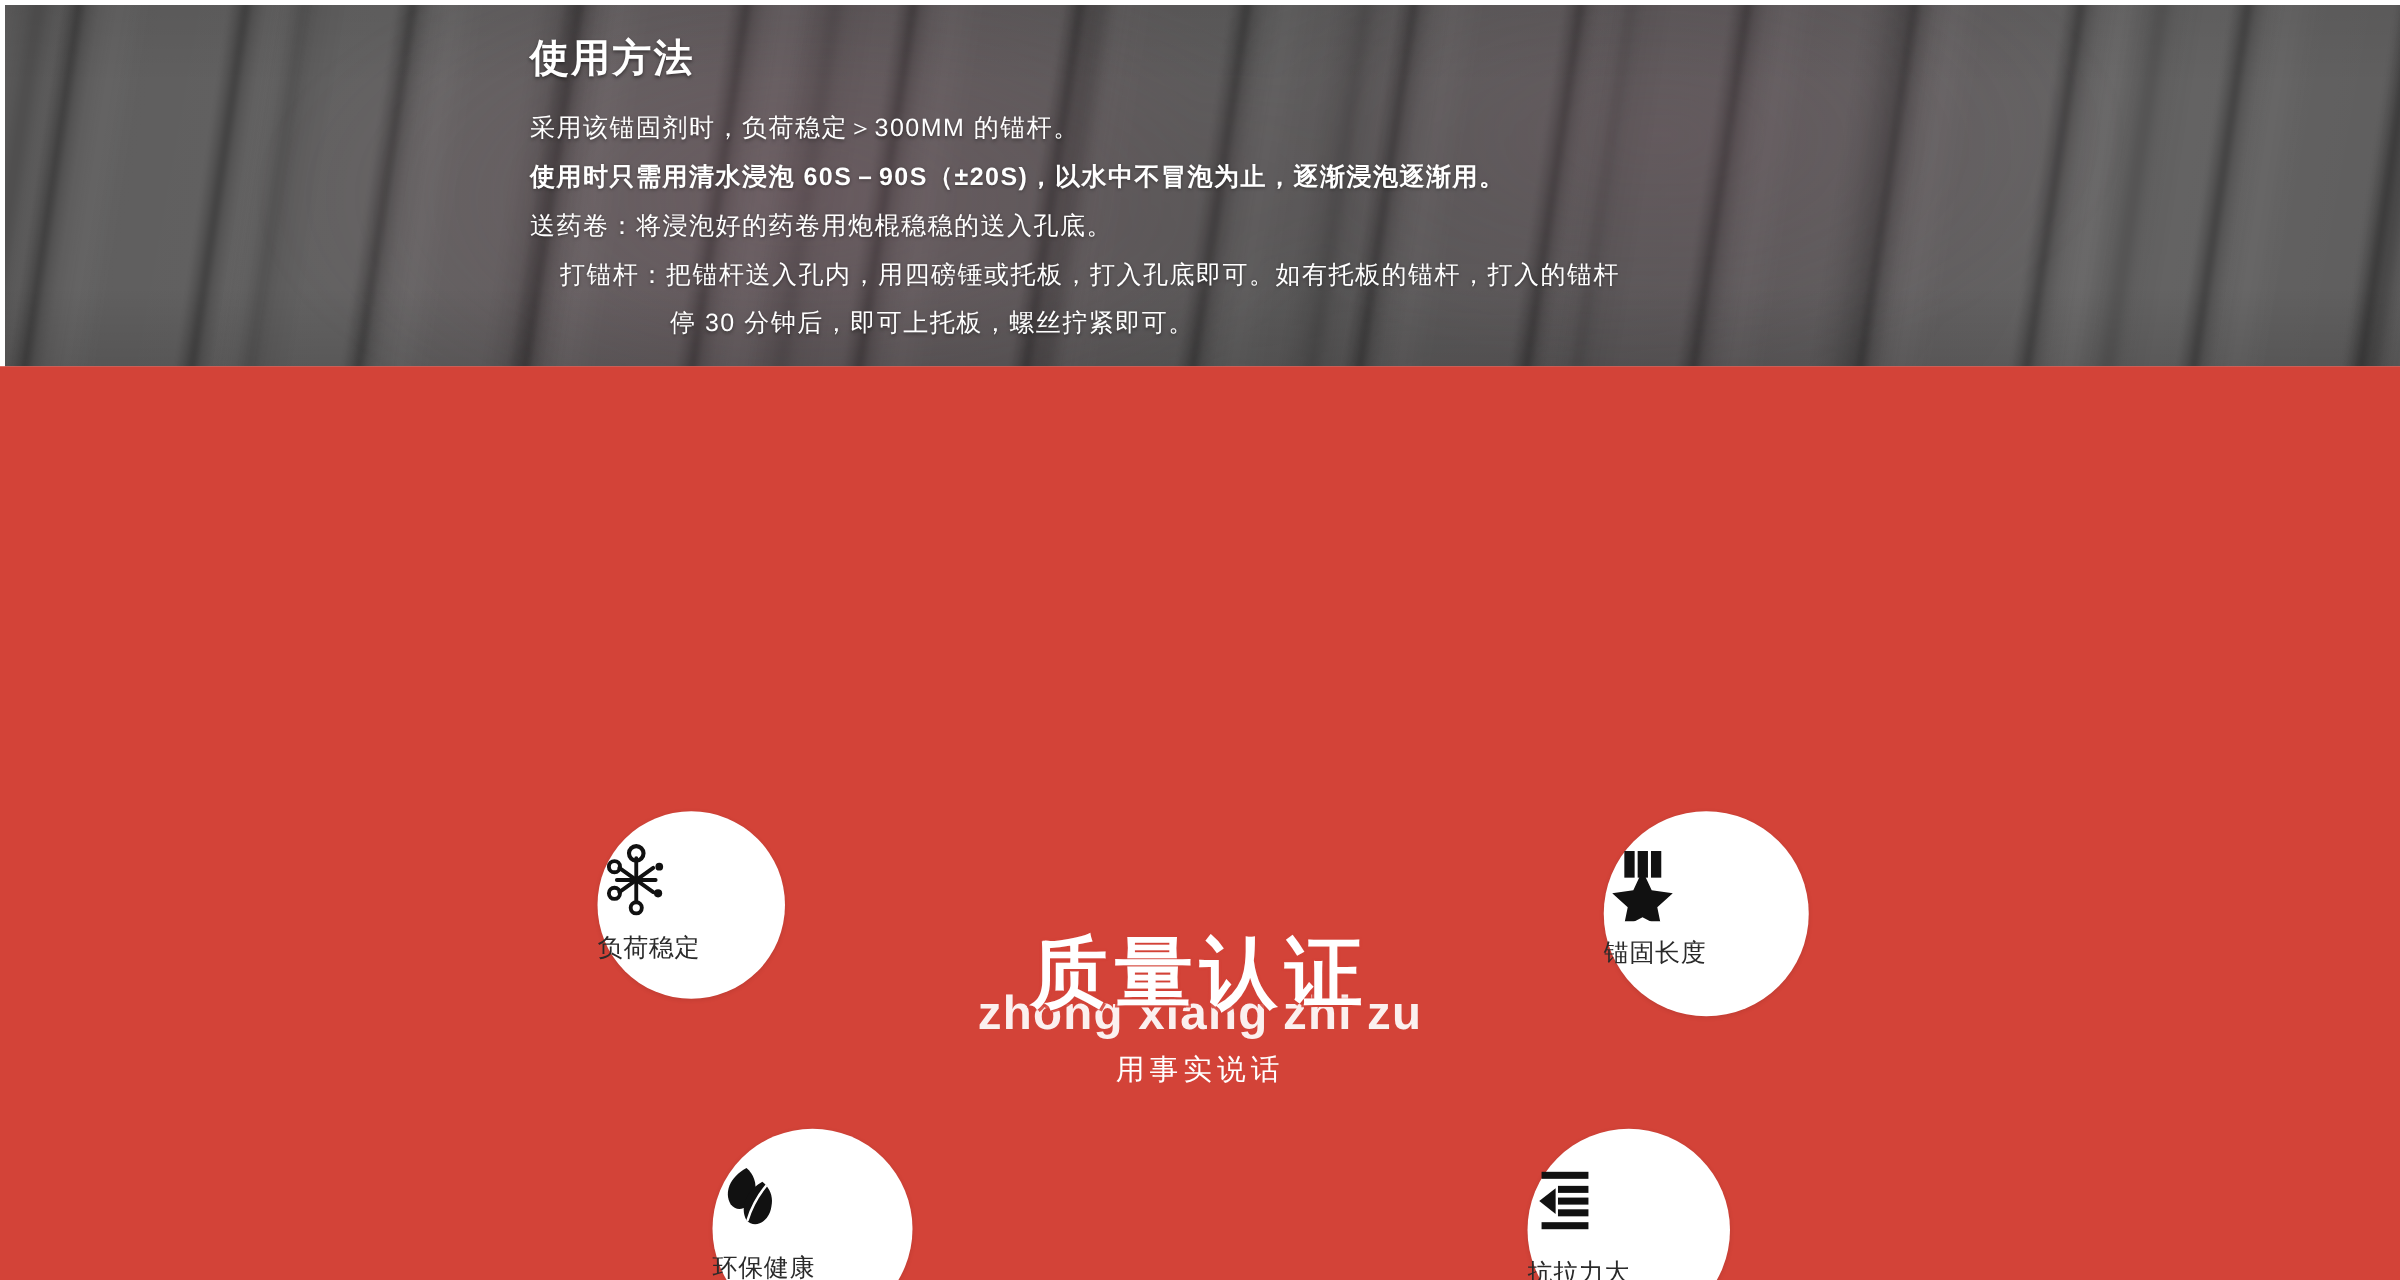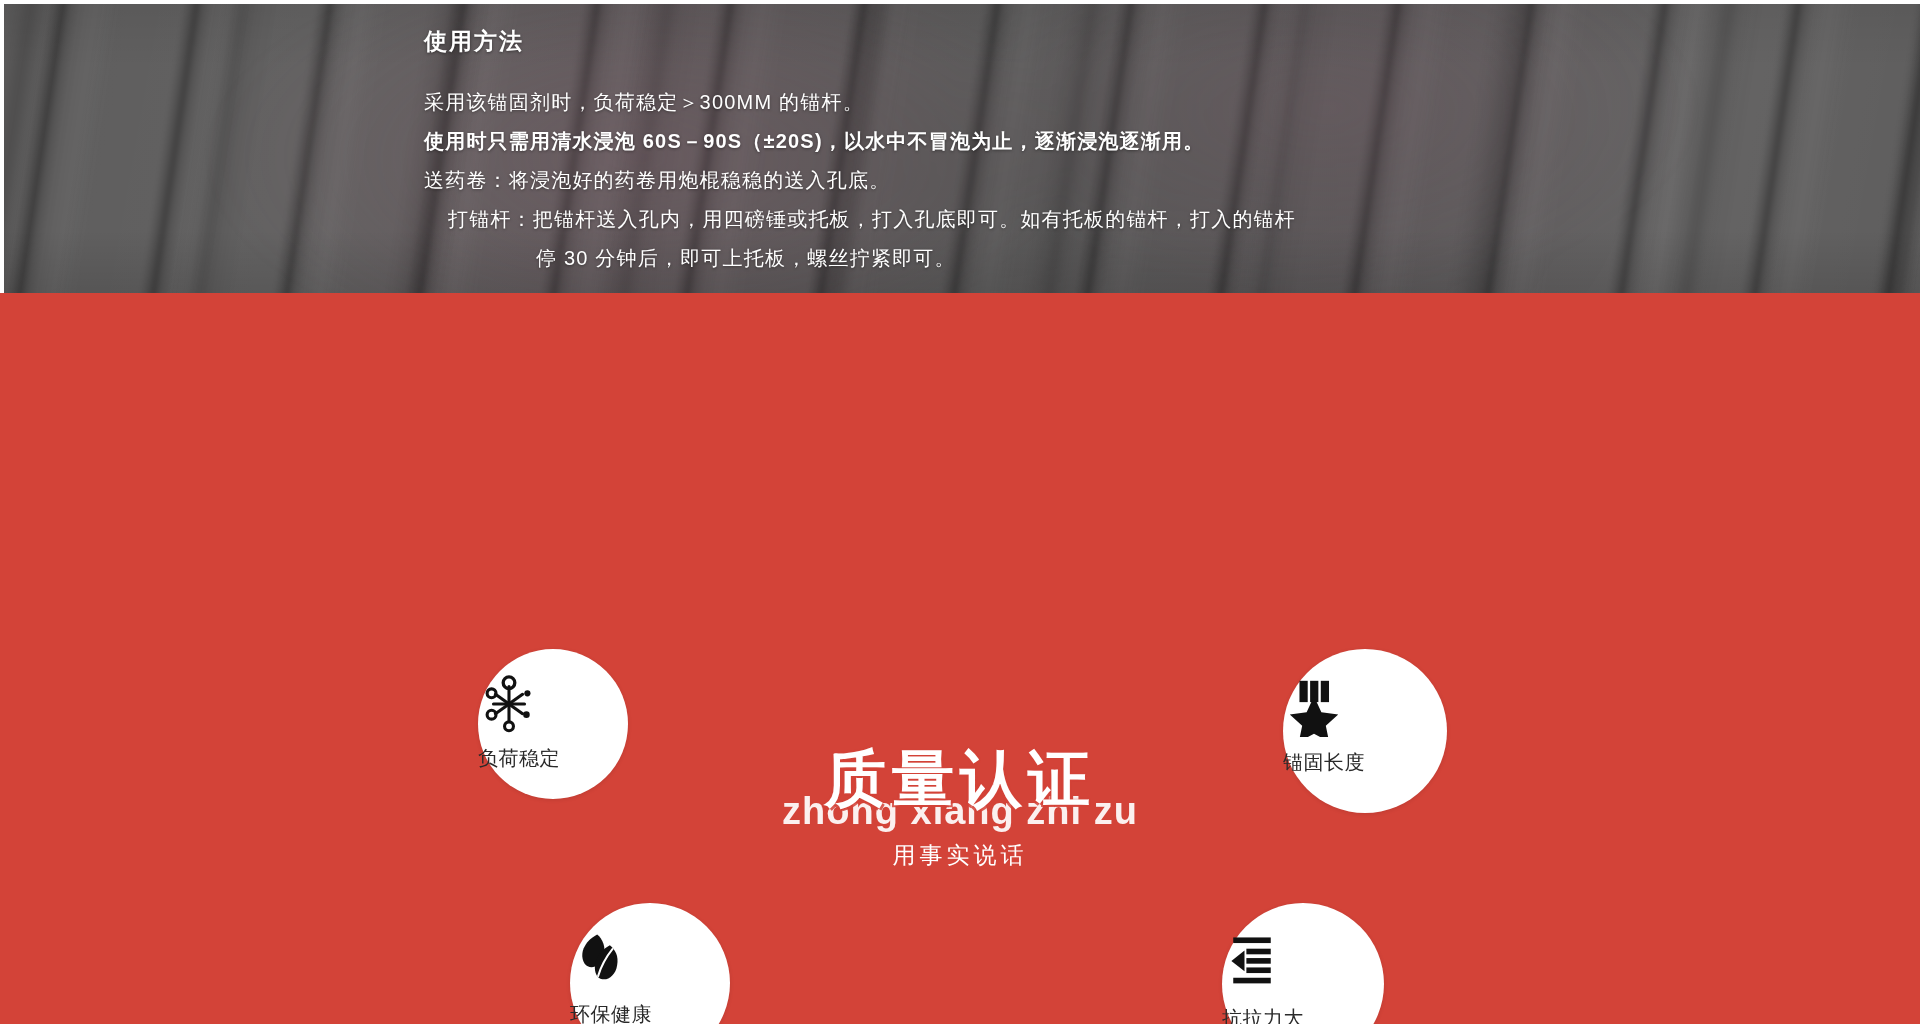--- a/index.html
+++ b/index.html
@@ -102,21 +102,21 @@
     left: 0;
     top: 0;
     width: 100%;
     height: 100%;
   }
 
   #usage-title {
     position: absolute;
     left: 420px;
     top: 22px;
-    font-size: 23px;
+    font-size: 31px;
     font-weight: bold;
     color: #ffffff;
     letter-spacing: 2px;
     text-shadow: 0 1px 3px rgba(0,0,0,0.45);
     white-space: nowrap;
   }
 
   .usage-line {
     position: absolute;
     left: 420px;

